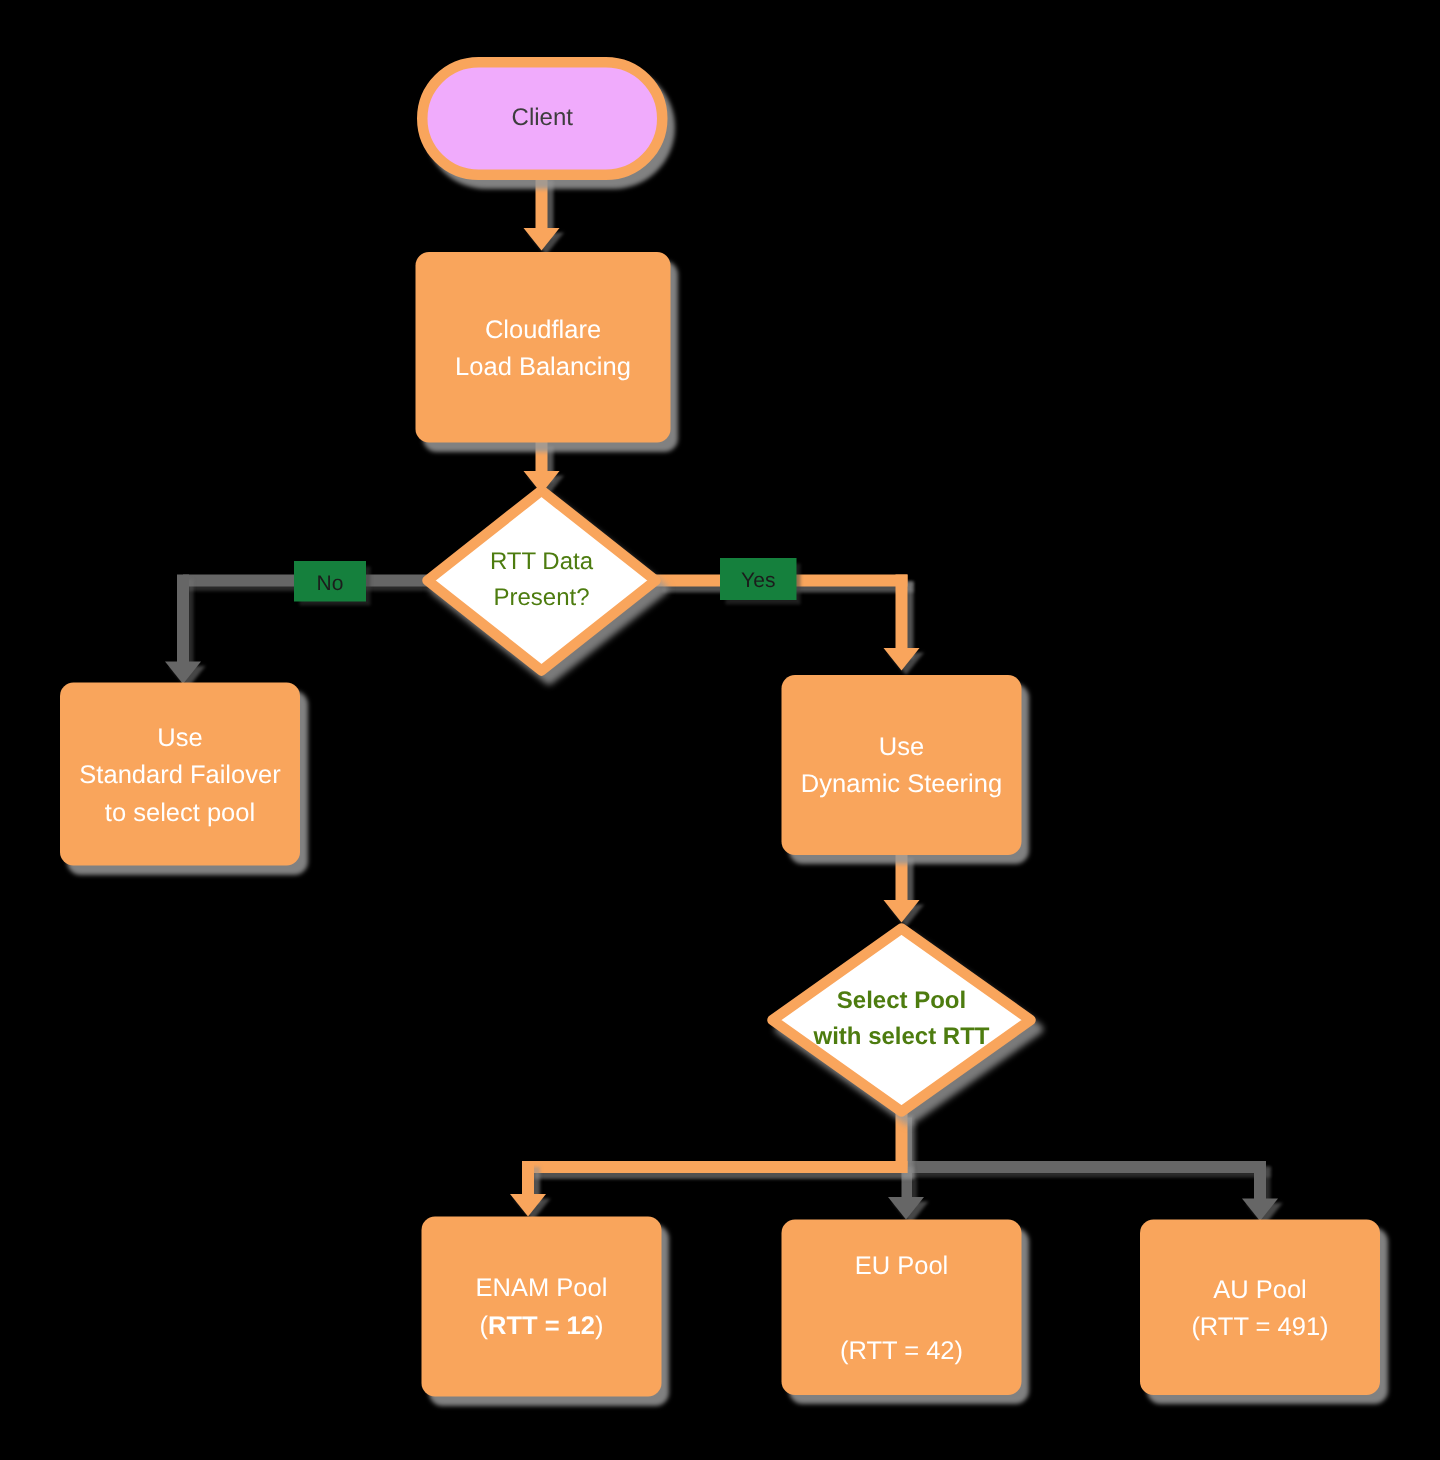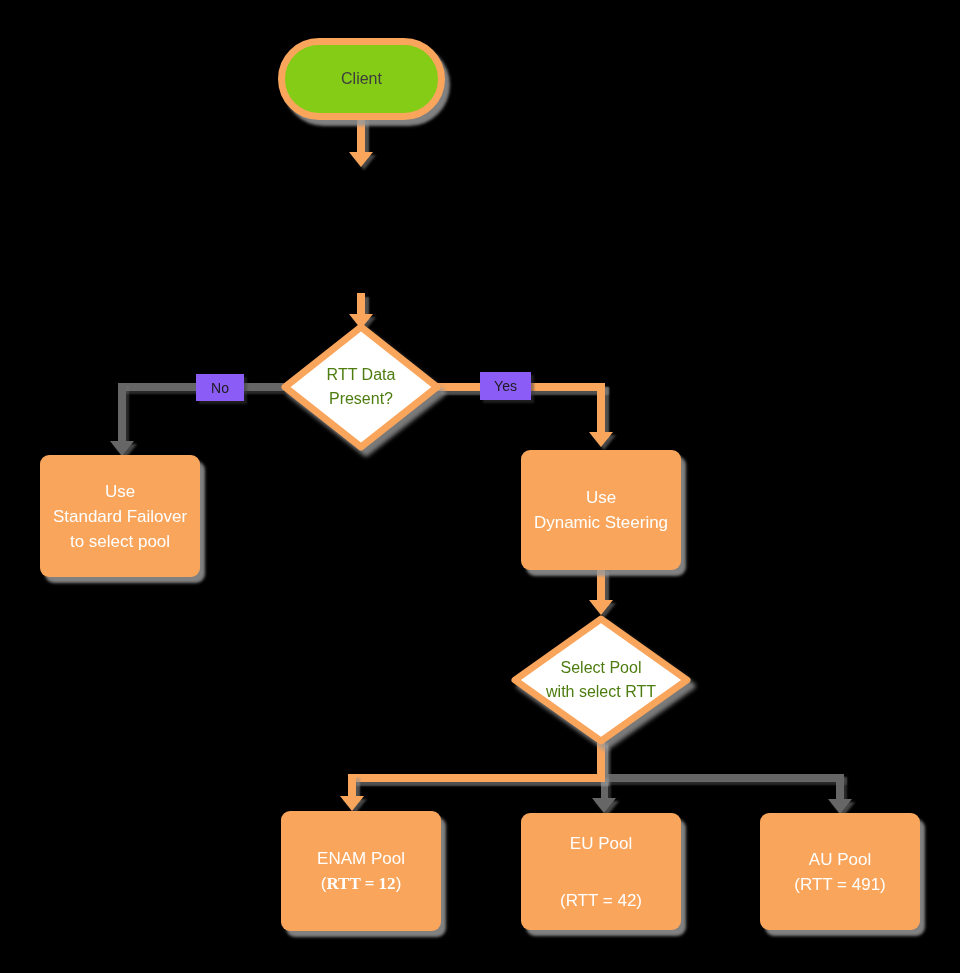--- a/index.html
+++ b/index.html
@@ -15,36 +15,36 @@
   .arrow.orange{border-top:15px solid #f9a55c;}
   .arrow.gray{border-top:15px solid #666666;}
   
   .box{
     position:absolute;background:#f9a55c;border-radius:9px;color:#ffffff;
     font-size:17px;line-height:25px;text-align:center;
     display:flex;flex-direction:column;align-items:center;justify-content:center;
     box-shadow:5px 6px 3px rgba(152,152,152,0.85);
   }
   .stadium{
-    position:absolute;background:#84cc16;border:7px solid #f9a55c;border-radius:44px;
+    position:absolute;background:#f0abfc;border:7px solid #f9a55c;border-radius:44px;
     box-sizing:border-box;color:#3d3d3d;font-size:16px;
     display:flex;align-items:center;justify-content:center;
     box-shadow:5px 6px 3px rgba(152,152,152,0.85);
   }
   .diamond-svg{position:absolute;filter:drop-shadow(5px 6px 2px rgba(152,152,152,0.8));}
   .diamond-label{
     position:absolute;display:flex;flex-direction:column;align-items:center;justify-content:center;
     color:#4d7c0f;font-size:16px;line-height:24px;text-align:center;
   }
   .edge-label{
-    position:absolute;background:#8b5cf6;color:#1c1c1c;font-size:14px;
+    position:absolute;background:#15803d;color:#1c1c1c;font-size:14px;
     display:flex;align-items:center;justify-content:center;
     box-shadow:3px 3px 2px rgba(60,60,60,0.5);
   }
-  .bold{font-weight:bold;font-family:Liberation Serif, serif;}
+  .bold{font-weight:bold;}
 </style>
 </head>
 <body>
 
 <div id="canvas">
 
   <div class="line orange" style="left:357px;top:116px;width:8px;height:38px;"></div>
   <div class="arrow orange" style="left:349px;top:152px;"></div>
 
   <div class="line orange" style="left:357px;top:293px;width:8px;height:24px;"></div>
@@ -76,20 +76,24 @@
     <span>No</span>
   </div>
   <div class="edge-label" style="left:480px;top:372px;width:51px;height:28px;">
     <span>Yes</span>
   </div>
 
   <div class="stadium" style="left:278px;top:38px;width:167px;height:82px;">
     <span>Client</span>
   </div>
 
+  <div class="box" style="left:277px;top:168px;width:170px;height:127px;">
+    <div>Cloudflare</div>
+    <div>Load Balancing</div>
+  </div>
 
   <svg class="diamond-svg" style="left:278px;top:320px;" width="166" height="134" viewBox="0 0 166 134">
     <polygon points="83,7 159,67 83,127 7,67" fill="#ffffff" stroke="#f9a55c" stroke-width="7" stroke-linejoin="round"></polygon>
   </svg>
   <div class="diamond-label" style="left:278px;top:320px;width:166px;height:134px;">
     <div>RTT Data</div>
     <div>Present?</div>
   </div>
 
   <div class="box" style="left:40px;top:455px;width:160px;height:122px;">
@@ -99,21 +103,21 @@
   </div>
 
   <div class="box" style="left:521px;top:450px;width:160px;height:120px;">
     <div>Use</div>
     <div>Dynamic Steering</div>
   </div>
 
   <svg class="diamond-svg" style="left:508px;top:612px;" width="186" height="136" viewBox="0 0 186 136">
     <polygon points="93,7 179,68 93,129 7,68" fill="#ffffff" stroke="#f9a55c" stroke-width="7" stroke-linejoin="round"></polygon>
   </svg>
-  <div class="diamond-label" style="left:508px;top:612px;width:186px;height:136px;">
+  <div class="diamond-label" style="left:508px;top:612px;width:186px;height:136px;font-weight:bold;">
     <div>Select Pool</div>
     <div>with select RTT</div>
   </div>
 
   <div class="box" style="left:281px;top:811px;width:160px;height:120px;">
     <div>ENAM Pool</div>
     <div>
       <span>(</span><span class="bold">RTT = 12</span><span>)</span>
     </div>
   </div>

